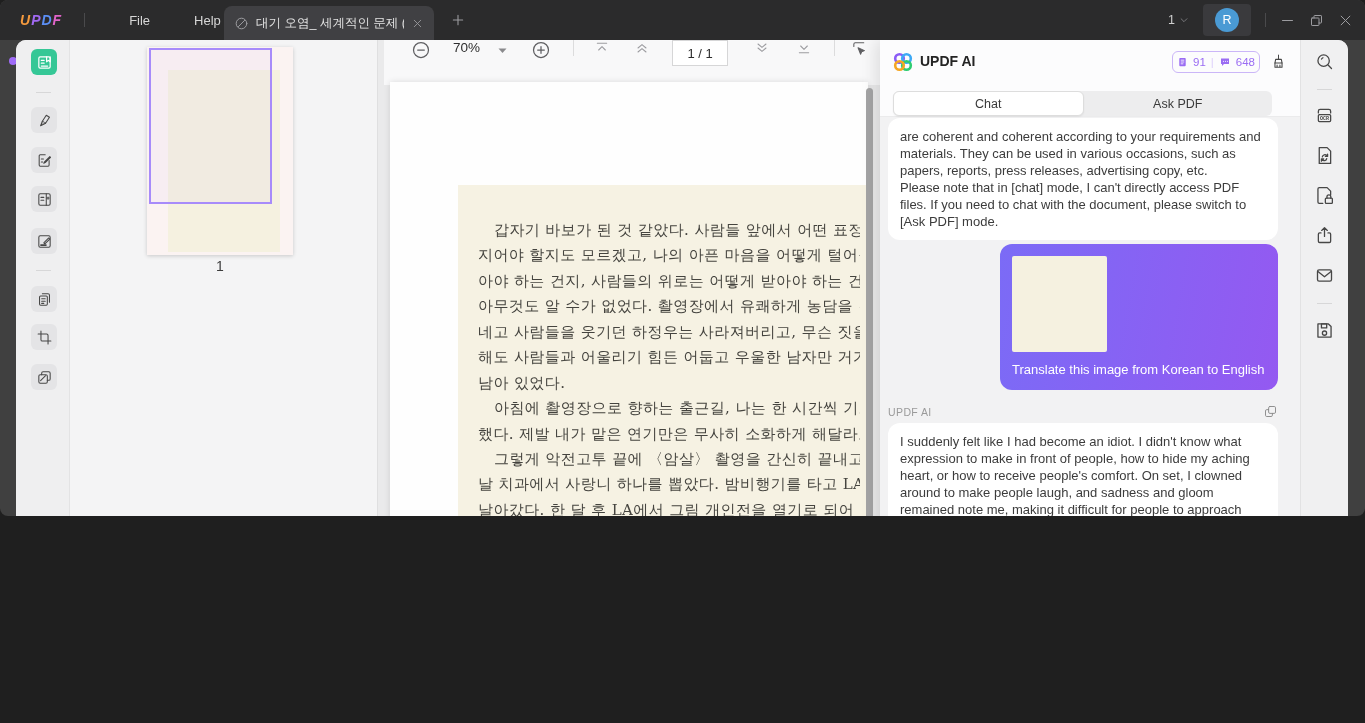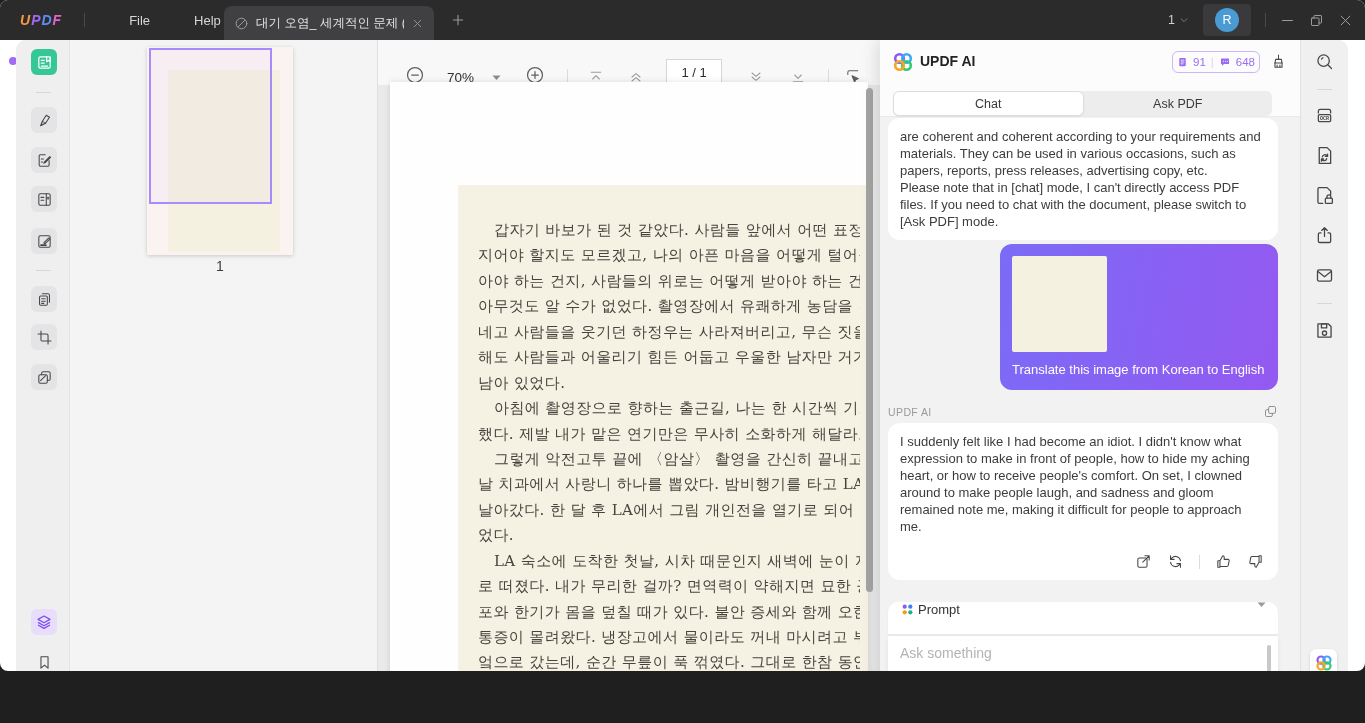--- a/index.html
+++ b/index.html
@@ -1,17 +1,17 @@
 <!DOCTYPE html>
 <html><head>
 <meta charset="utf-8">
 <style>
   html,body{margin:0;padding:0;background:#1f1f1f;}
   *{box-sizing:border-box;}
-  #app{position:relative;width:1365px;height:671px;background:#ffffff;font-family:"Liberation Sans",sans-serif;overflow:hidden;border-radius:8px;}
+  #app{position:relative;width:1365px;height:516px;background:#404040;font-family:"Liberation Sans",sans-serif;overflow:hidden;border-radius:8px;}
   .abs{position:absolute;}
   svg.ic{fill:none;stroke:#474747;stroke-width:1.5;stroke-linecap:round;stroke-linejoin:round;display:block;}
   svg.icw{fill:none;stroke:#ffffff;stroke-width:1.7;stroke-linecap:round;stroke-linejoin:round;display:block;}
   svg.icg{fill:none;stroke:#9c9ca0;stroke-width:1.6;stroke-linecap:round;stroke-linejoin:round;display:block;}
 
   
   #titlebar{position:absolute;left:0;top:0;width:1365px;height:40px;background:#2b2b2c;display:flex;align-items:center;}
   .logo{font-weight:bold;font-size:14px;letter-spacing:1px;margin-left:20px;font-style:italic;}
   .menu-item{color:#d6d6d6;font-size:13px;padding:0 22px;cursor:default;}
   #doc-tab{position:absolute;left:224px;top:6px;width:210px;height:34px;background:#404043;border-radius:8px 8px 0 0;display:flex;align-items:center;padding:0 10px;gap:7px;}
@@ -29,21 +29,21 @@
   
   #thumbpanel{position:absolute;left:54px;top:0;width:308px;height:683px;background:#f4f4f5;border-right:1px solid #dfdfe0;}
   #thumb-page{position:absolute;left:77px;top:7px;width:146px;height:208px;background:#fbf3f2;box-shadow:0 1px 4px rgba(0,0,0,.18);}
   #thumb-text{position:absolute;left:21px;top:23px;width:112px;height:182px;background:#f5f1e0;}
   .minilines{background:repeating-linear-gradient(to bottom,transparent 0,transparent 3.6px,#c2bca6 3.6px,#c2bca6 4.6px);}
   #thumb-viewport{position:absolute;left:79px;top:8px;width:123px;height:156px;border:2px solid #a78bfa;background:rgba(167,139,250,.05);}
   #thumb-label{position:absolute;left:77px;top:218px;width:146px;text-align:center;font-size:14px;color:#3c3c3c;}
 
   
   #viewer{position:absolute;left:362px;top:0;width:502px;height:683px;background:#eaeaeb;overflow:hidden;}
-  #viewer-toolbar{position:absolute;left:0;top:0;width:502px;height:45px;background:#f8f8f9;display:flex;align-items:flex-end;}
+  #viewer-toolbar{position:absolute;left:6px;top:0;width:502px;height:45px;background:#f8f8f9;display:flex;align-items:flex-start;}
   .vt-sep{width:1px;height:16px;background:#dcdcdd;}
   #page-box{width:56px;height:26px;background:#fff;border:1px solid #d6d6d7;border-radius:0;font-size:13px;color:#2c2c2c;display:flex;align-items:center;justify-content:center;}
   #pdf-page{position:absolute;left:12px;top:42px;width:478px;height:668px;background:#fefefe;box-shadow:0 0 6px rgba(0,0,0,.12);overflow:hidden;}
   #pdf-cream{position:absolute;left:68px;top:103px;width:410px;height:565px;background:#f6f2e3;}
   #pdf-lines{position:absolute;left:20px;top:33px;width:382px;font-family:"DejaVu Serif","Liberation Serif",serif;font-size:15px;color:#45443f;letter-spacing:.4px;}
   #pdf-lines .dline{height:25.45px;line-height:25.45px;white-space:pre;overflow:hidden;}
   #pdf-lines .indent{padding-left:16px;}
   #v-scroll{position:absolute;left:488px;top:48px;width:7px;height:504px;background:#a4a4a5;border-radius:4px;}
   #h-scroll{position:absolute;left:2px;top:671px;width:388px;height:6px;background:#a4a4a5;border-radius:3px;}
 

